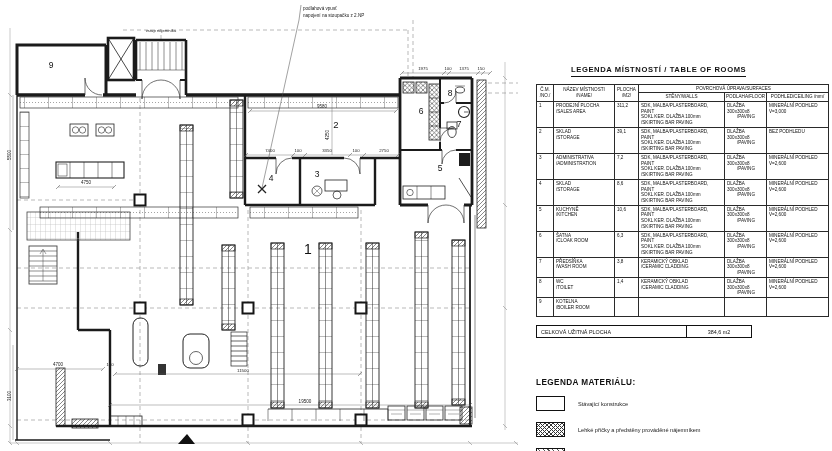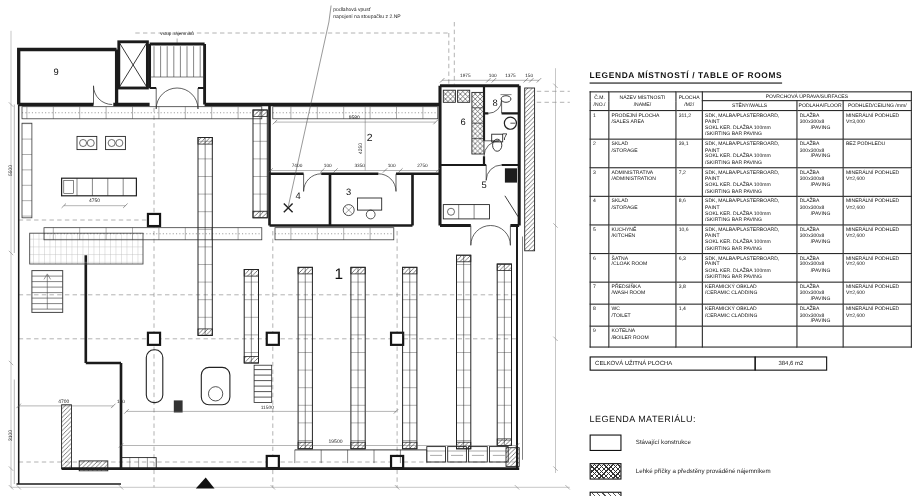--- a/index.html
+++ b/index.html
@@ -2,37 +2,37 @@
 <html><head>
 <meta charset="utf-8">
 <style>
   html,body{margin:0;padding:0;background:#fff;}
   .canvas{position:relative;width:832px;height:451px;background:#ffffff;overflow:hidden;
           font-family:"Liberation Sans",sans-serif;color:#111;}
   svg text{font-family:"Liberation Sans",sans-serif;}
   
   .legend{position:absolute;left:536px;top:58px;width:292px;}
   .lg-title{display:inline-block;font-size:7.6px;font-weight:bold;letter-spacing:.6px;
-            border-bottom:1px solid #111;padding-bottom:1.5px;margin-bottom:7px;}
+            border-bottom:1px solid #111;padding-bottom:1.5px;margin-bottom:7px;margin-left:35px;}
   table.rooms{border-collapse:collapse;width:292px;table-layout:fixed;}
   table.rooms th,table.rooms td{border:1px solid #2a2a2a;padding:1px 2px;vertical-align:top;
             font-size:4.6px;line-height:1.25;font-weight:normal;text-align:left;overflow:hidden;}
   table.rooms{border:1.6px solid #1a1a1a;}
   table.rooms thead th{text-align:center;vertical-align:middle;padding:1px;}
   td.no{font-size:9px;text-align:center;vertical-align:middle;}
   col.c-no{width:17px;}col.c-nm{width:61px;}col.c-ar{width:24px;}
   col.c-wl{width:86px;}col.c-fl{width:42px;}col.c-cl{width:62px;}
   tbody tr{height:19px;}
   .ind{padding-left:10px;}
   .total{display:flex;margin-top:8px;width:216px;}
   .tlabel{border:1.4px solid #111;flex:1;font-size:5.4px;padding:2.5px 4px;}
   .tvalue{border:1.4px solid #111;margin-left:-1px;width:60px;font-size:5.4px;
           padding:2.5px 2px;text-align:center;}
   .materials{margin-top:40px;}
-  .mat-title{font-size:8.2px;font-weight:normal;letter-spacing:.4px;margin-bottom:9px;}
+  .mat-title{font-size:8.2px;font-weight:bold;letter-spacing:.4px;margin-bottom:9px;}
   .mat-item{display:flex;align-items:center;margin-bottom:11px;}
   .sw{width:27px;height:13px;border:1.7px solid #111;background:#fff;margin-right:13px;flex:none;}
   .sw.cross{background-image:repeating-linear-gradient(45deg,transparent 0,transparent 2.2px,#333 2.2px,#333 3px),
             repeating-linear-gradient(135deg,transparent 0,transparent 2.2px,#333 2.2px,#333 3px);}
   .sw.diag{background-image:repeating-linear-gradient(45deg,transparent 0,transparent 2.6px,#555 2.6px,#555 3.4px);}
   .mat-label{font-size:5.6px;color:#222;}
 </style>
 </head>
 <body>
 

